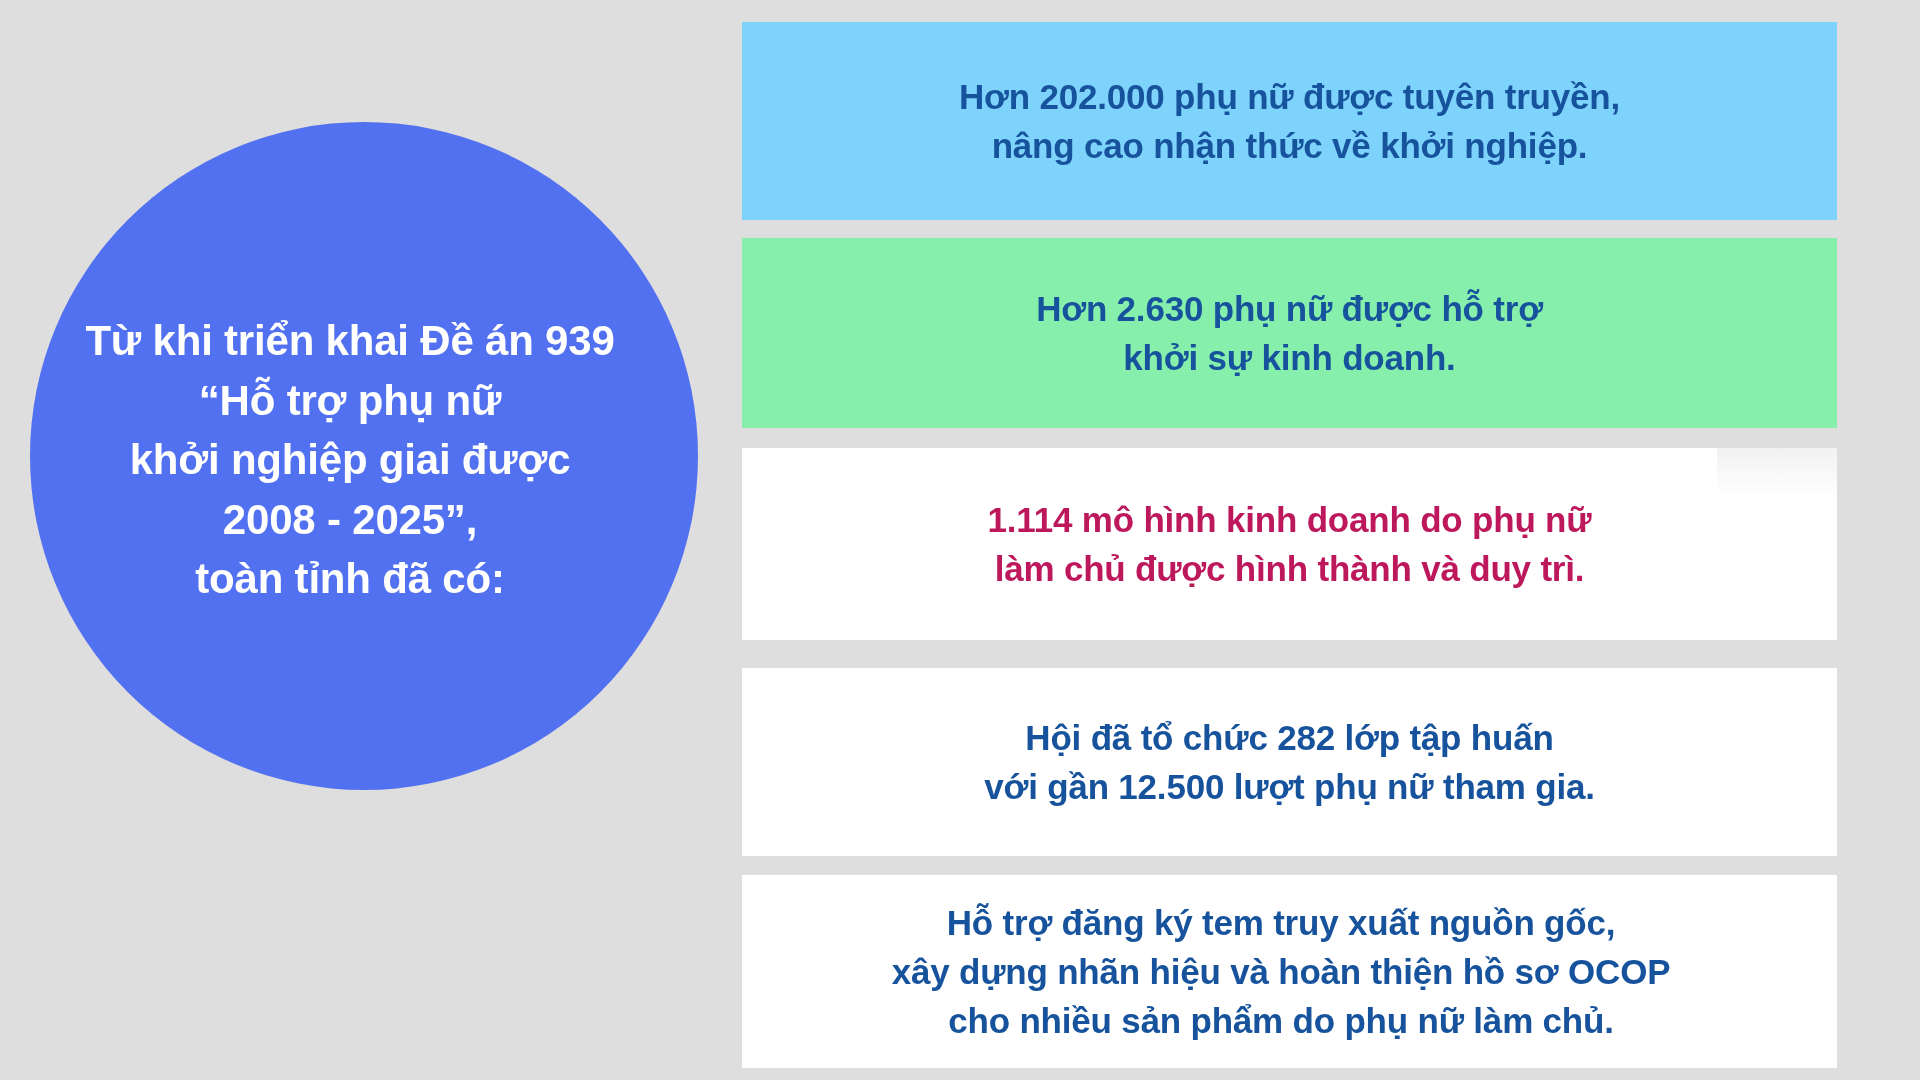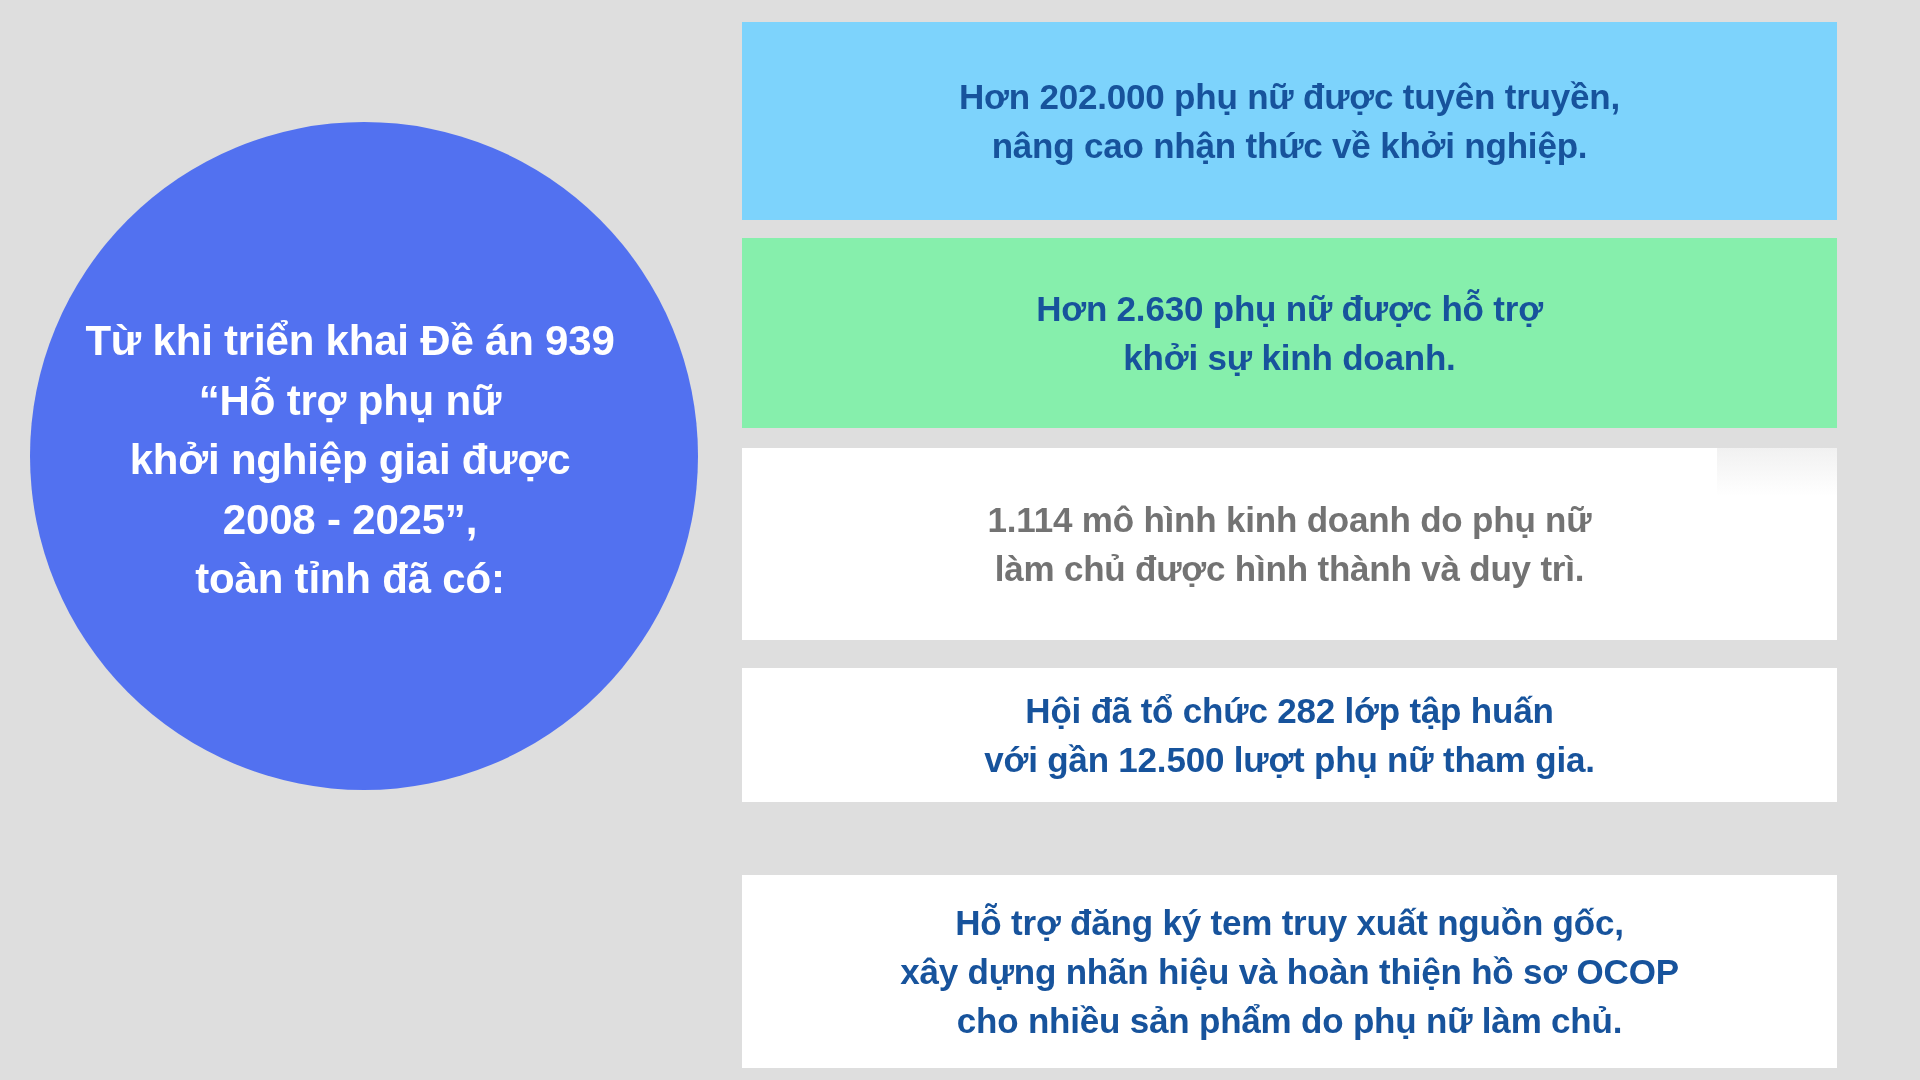--- a/index.html
+++ b/index.html
@@ -81,21 +81,21 @@
     box-sizing: border-box;
   }
   .card-text .ln {
     display: block;
     white-space: nowrap;
   }
 
   #card-1 { top: 22px;  height: 198px; }
   #card-2 { top: 238px; height: 190px; }
   #card-3 { top: 448px; height: 192px; }
-  #card-4 { top: 668px; height: 134px; }
+  #card-4 { top: 668px; height: 188px; }
   #card-5 { top: 875px; height: 193px; }
 
   
   #card-3::after {
     content: "";
     position: absolute;
     right: 0;
     top: 0;
     width: 120px;
     height: 48px;
@@ -128,35 +128,35 @@
     </div>
 
     <div class="card" id="card-2" style="background: #86efac;">
       <div class="card-text" style="color: rgb(23, 83, 156);">
         <span class="ln">Hơn 2.630 phụ nữ được hỗ trợ</span>
         <span class="ln">khởi sự kinh doanh.</span>
       </div>
     </div>
 
     <div class="card" id="card-3" style="background: rgb(255, 255, 255);">
-      <div class="card-text" style="color: #737373;">
+      <div class="card-text" style="color: #be185d;">
         <span class="ln">1.114 mô hình kinh doanh do phụ nữ</span>
         <span class="ln">làm chủ được hình thành và duy trì.</span>
       </div>
     </div>
 
     <div class="card" id="card-4" style="background: rgb(255, 255, 255);">
       <div class="card-text" style="color: rgb(23, 83, 156);">
         <span class="ln">Hội đã tổ chức 282 lớp tập huấn</span>
         <span class="ln">với gần 12.500 lượt phụ nữ tham gia.</span>
       </div>
     </div>
 
     <div class="card" id="card-5" style="background: rgb(255, 255, 255);">
-      <div class="card-text" style="color: rgb(23, 83, 156);">
+      <div class="card-text" style="color: rgb(23, 83, 156); padding-left: 9px;">
         <span class="ln">Hỗ trợ đăng ký tem truy xuất nguồn gốc,</span>
         <span class="ln">xây dựng nhãn hiệu và hoàn thiện hồ sơ OCOP</span>
         <span class="ln">cho nhiều sản phẩm do phụ nữ làm chủ.</span>
       </div>
     </div>
 
   </div>
 </div>
 
 </body></html>

